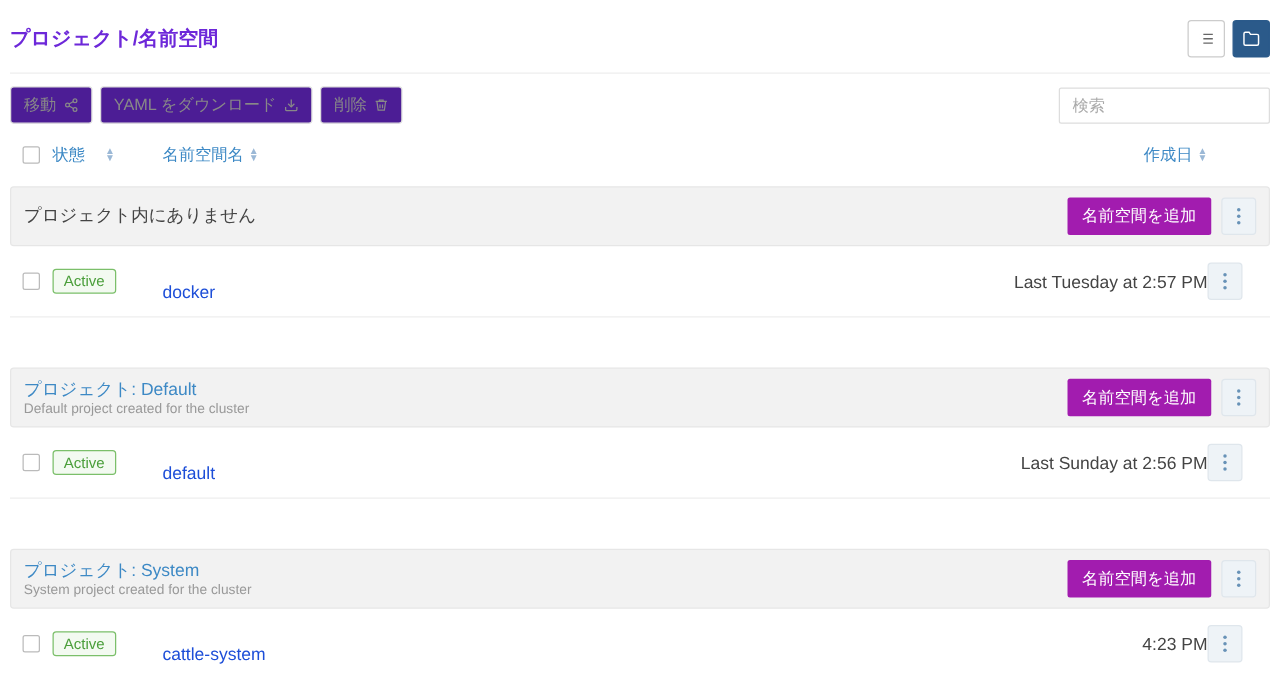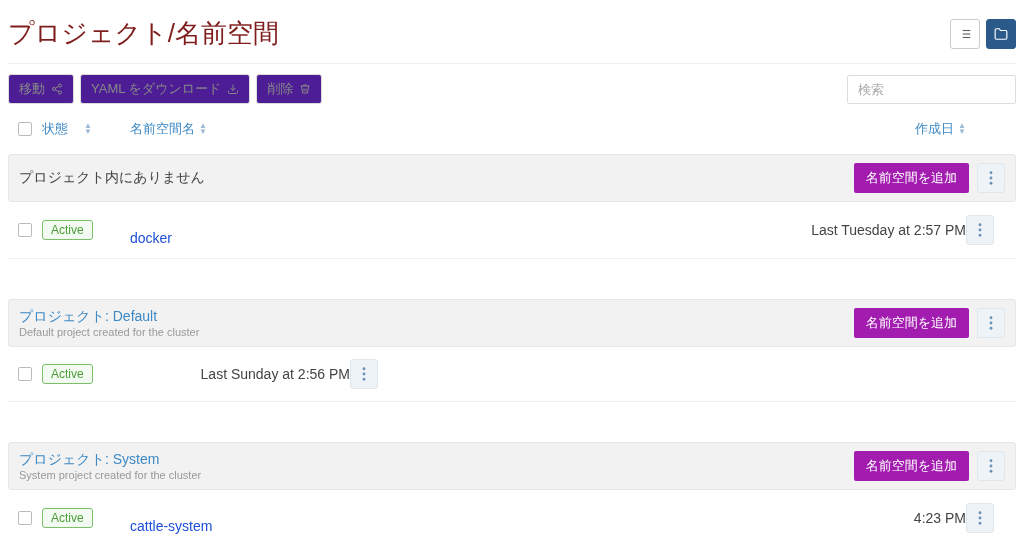--- a/index.html
+++ b/index.html
@@ -14,23 +14,23 @@
     padding: 10px 8px 0 8px;
   }
   .header {
     display: flex;
     align-items: center;
     justify-content: space-between;
     padding: 6px 0 12px 0;
     border-bottom: 1px solid #eee;
   }
   .header h1 {
-    font-size: 26px;
-    font-weight: 400;
-    color: #7f1d1d;
+    font-size: 16px;
+    font-weight: 700;
+    color: #6d28d9;
   }
   .header-actions {
     display: flex;
     align-items: center;
     gap: 6px;
   }
   .icon-toggle {
     display: inline-flex;
     align-items: center;
     justify-content: center;
@@ -311,20 +311,23 @@
             </div>
       </div>
     </div>
   <div class="row">
       <div class="col-check">
             <div class="checkbox"></div>
           </div>
       <div class="col-state">
             <span class="badge-active">Active</span>
           </div>
+      <div class="col-name">
+            <span class="ns-name">default</span>
+          </div>
       <div class="col-date">
             <span class="date-text">Last Sunday at 2:56 PM</span>
           </div>
       <div class="col-menu"><div class="menu-btn">
               <svg width="4" height="14" viewBox="0 0 4 16" fill="currentColor">
                 <circle cx="2" cy="2" r="1.6"></circle>
                 <circle cx="2" cy="8" r="1.6"></circle>
                 <circle cx="2" cy="14" r="1.6"></circle>
               </svg>
             </div></div>

